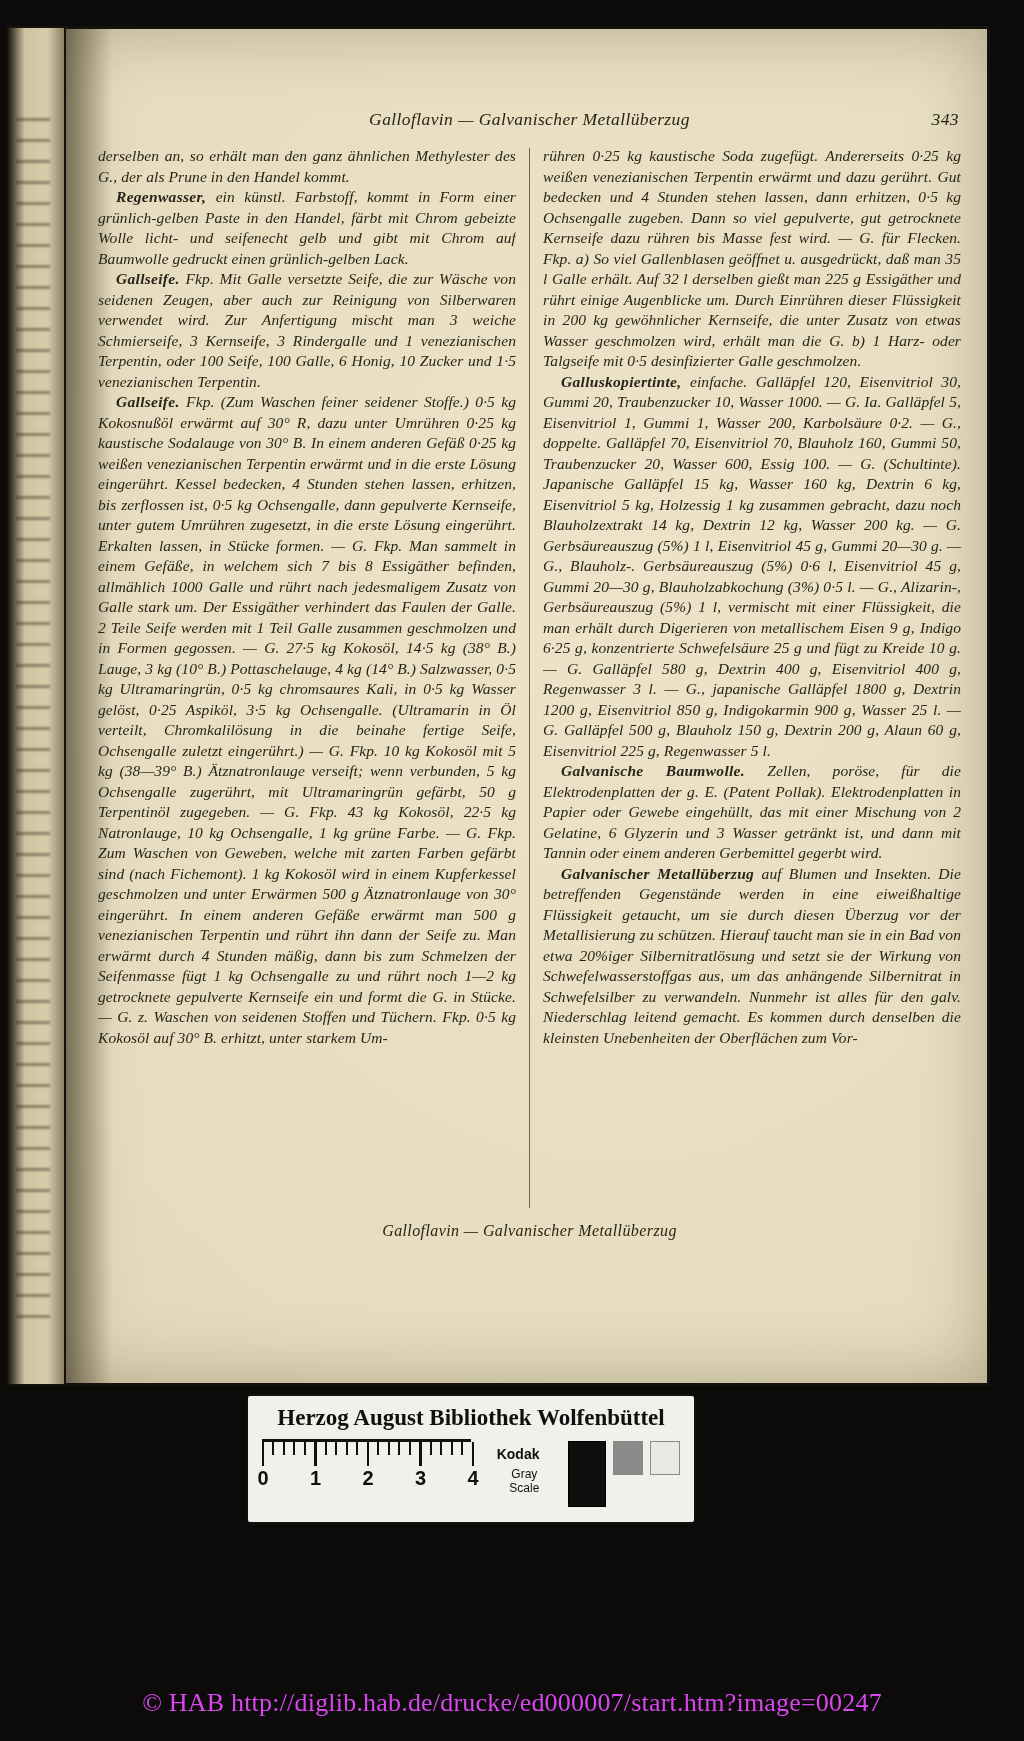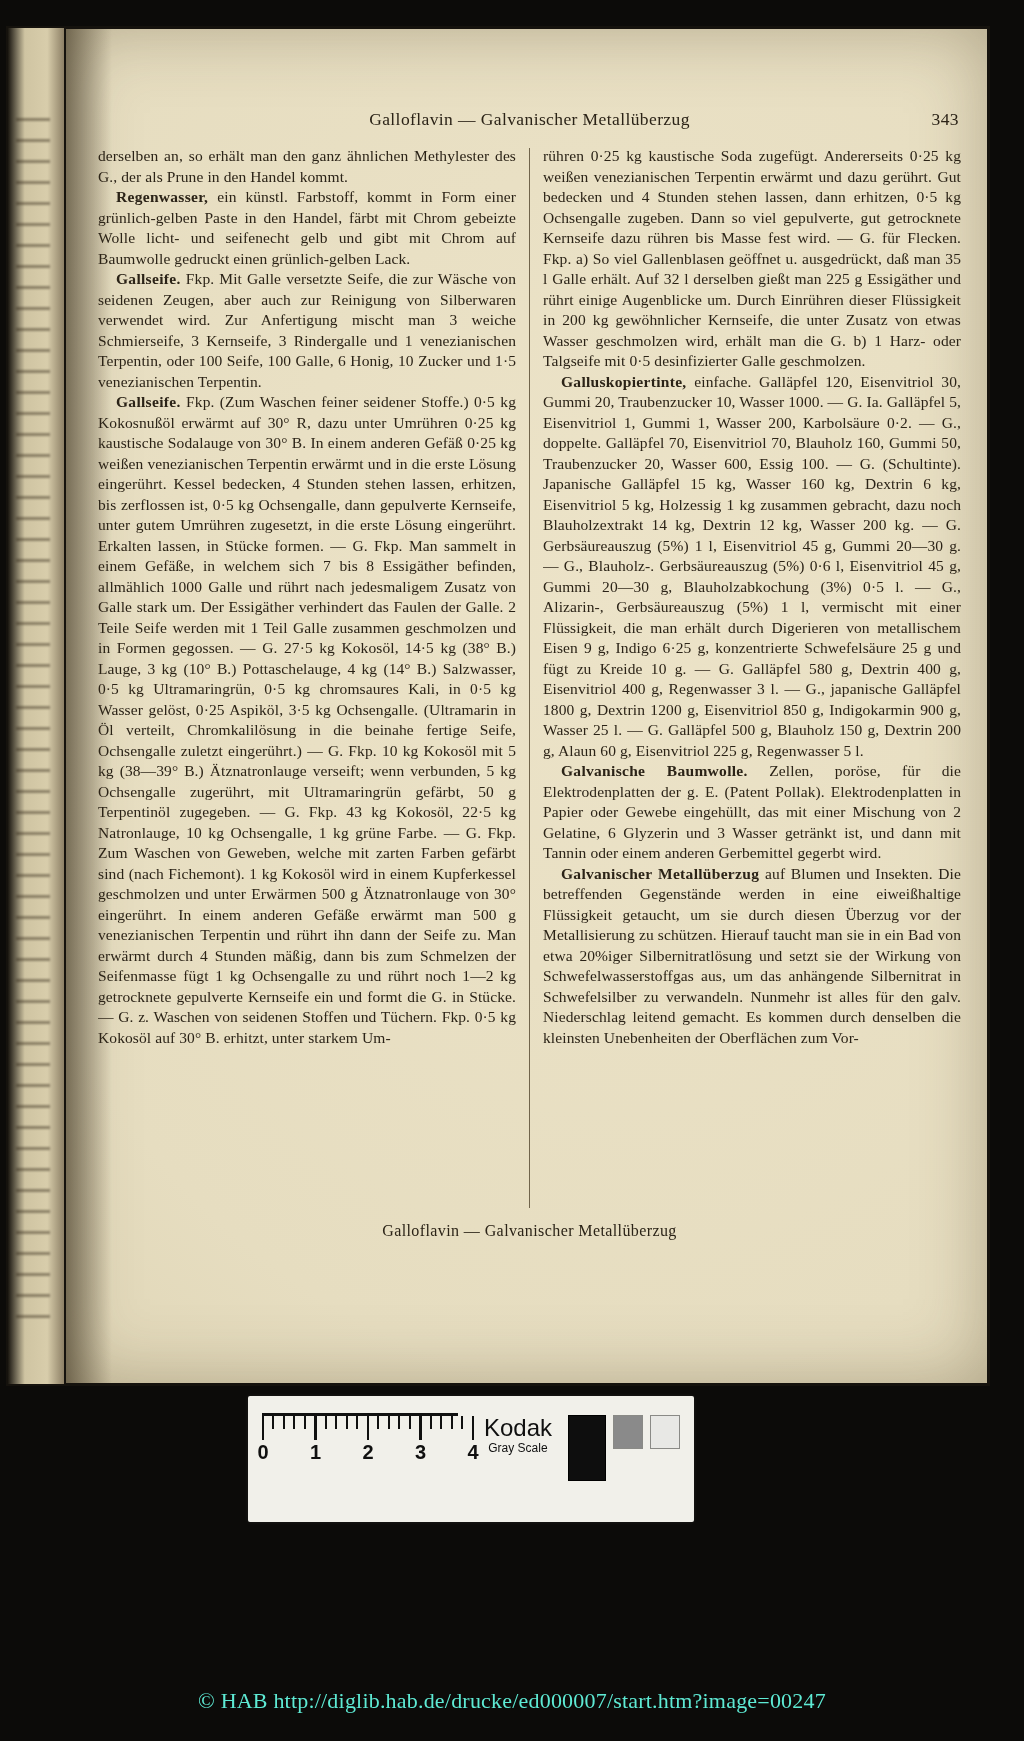--- a/index.html
+++ b/index.html
@@ -24,20 +24,21 @@
     background:repeating-linear-gradient(180deg, rgba(46,36,20,.55) 0 3px, transparent 3px 21px);
     filter:blur(1.1px); opacity:.8;
   }
   .page {
     position:absolute; left:60px; top:3px; right:3px; bottom:3px;
     background:
       radial-gradient(120% 100% at 60% 40%, #ece3c8 0%, #e6ddc0 60%, #d9ceac 100%);
     box-shadow:inset 0 0 70px rgba(80,66,38,.35);
     padding:80px 26px 0 32px;
     color:#2b2317;
+    font-style:italic;
   }
   .page::before {
     content:""; position:absolute; left:0; top:0; bottom:0; width:46px;
     background:linear-gradient(90deg, rgba(50,40,22,.55), rgba(50,40,22,0));
     pointer-events:none;
   }
   
   .page-header { position:relative; text-align:center; font-size:17.5px; letter-spacing:.4px; margin-bottom:16px; }
   .page-header .pagenum { position:absolute; right:2px; top:0; font-size:17.5px; }
   .columns { display:flex; align-items:stretch; height:1062px; overflow:hidden; }
@@ -64,31 +65,31 @@
   .ruler .ticks .major {
     position:absolute; left:0; top:0; height:24px; width:212px;
     background:repeating-linear-gradient(90deg,#101010 0 2px, transparent 2px 52.5px);
   }
   .ruler .numbers { position:relative; height:26px; margin-top:2px; }
   .ruler .numbers span {
     position:absolute; transform:translateX(-50%);
     font-family:"Liberation Sans",sans-serif; font-weight:700; font-size:20px;
   }
   .kodak-block { margin-left:26px; margin-top:4px; }
-  .kodak-name { font-family:"Liberation Sans",sans-serif; font-weight:400; font-size:24px; line-height:22px; }
+  .kodak-name { font-family:"Liberation Sans",sans-serif; font-weight:700; font-size:14px; line-height:22px; }
   .kodak-sub { font-family:"Liberation Sans",sans-serif; font-size:12px; margin-top:2px;text-align:center; }
   .patches { display:flex; align-items:flex-start; gap:7px; margin-left:16px; margin-top:2px; }
   .patch { border:1px solid #8a8a86; }
   .patch.p0 { width:38px; height:66px; border-color:#000; }
   .patch.p1 { width:30px; height:34px; }
   .patch.p2 { width:30px; height:34px; }
   
   .caption {
     position:absolute; left:0; right:0; top:1688px; text-align:center;
-    color:#5eead4; font-size:22px; font-family:"Liberation Serif",serif; letter-spacing:.2px;
+    color:#d946ef; font-size:26px; font-family:"Liberation Serif",serif; letter-spacing:.2px;
   }
 </style>
 </head>
 <body>
 
 <div class="stage">
 
   <div class="book">
     <div class="facing-edge">
       <div class="pseudo-text"></div>
@@ -114,20 +115,21 @@
             <p class="entry"><b>Galvanische Baumwolle. </b>Zellen, poröse, für die Elektrodenplatten der g. E. (Patent Pollak). Elektrodenplatten in Papier oder Gewebe eingehüllt, das mit einer Mischung von 2 Gelatine, 6 Glyzerin und 3 Wasser getränkt ist, und dann mit Tannin oder einem anderen Gerbemittel gegerbt wird.</p>
             <p class="entry"><b>Galvanischer Metallüberzug </b>auf Blumen und Insekten. Die betreffenden Gegenstände werden in eine eiweißhaltige Flüssigkeit getaucht, um sie durch diesen Überzug vor der Metallisierung zu schützen. Hierauf taucht man sie in ein Bad von etwa 20%iger Silbernitratlösung und setzt sie der Wirkung von Schwefelwasserstoffgas aus, um das anhängende Silbernitrat in Schwefelsilber zu verwandeln. Nunmehr ist alles für den galv. Niederschlag leitend gemacht. Es kommen durch denselben die kleinsten Unebenheiten der Oberflächen zum Vor-</p>
           </div>
       </div>
 
       <div class="page-footer">Galloflavin — Galvanischer Metallüberzug</div>
     </div>
   </div>
 
   <div class="label-card">
+    <div class="card-title">Herzog August Bibliothek Wolfenbüttel</div>
     <div class="card-row">
       <div class="ruler">
         <div class="ticks">
           <div class="minor"></div>
           <div class="major"></div>
         </div>
         <div class="numbers" id="ruler-numbers">
             <span style="left: 1px;">0</span>
             <span style="left: 53.5px;">1</span>
             <span style="left: 106px;">2</span>

